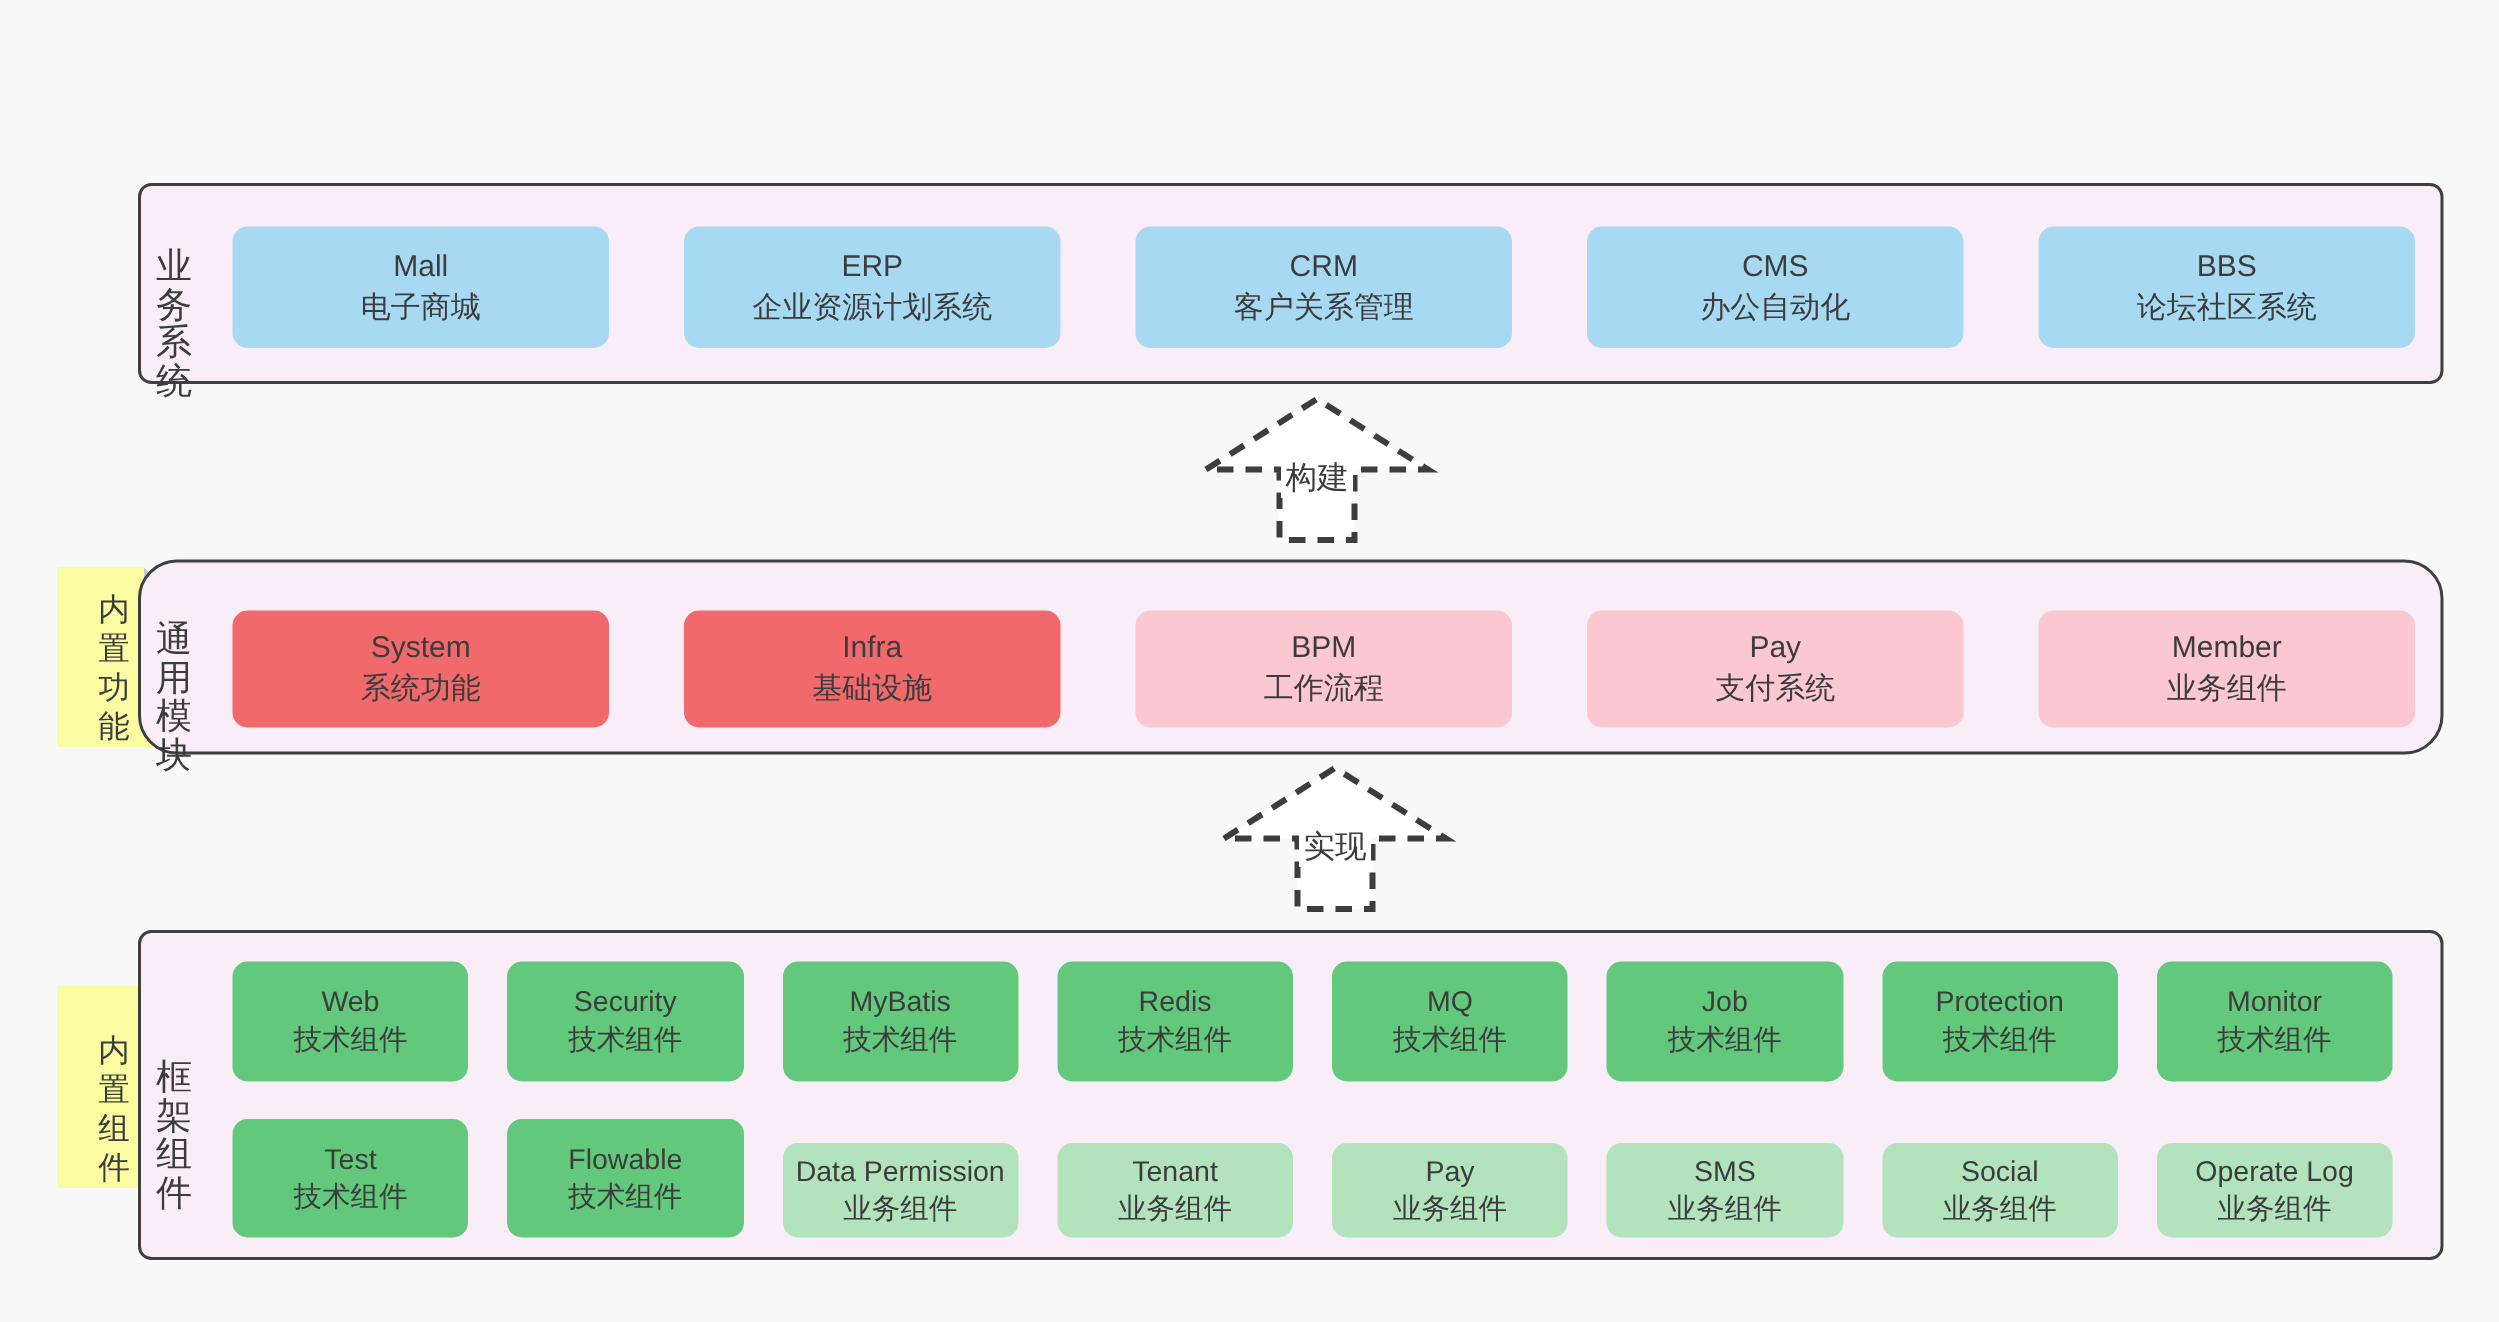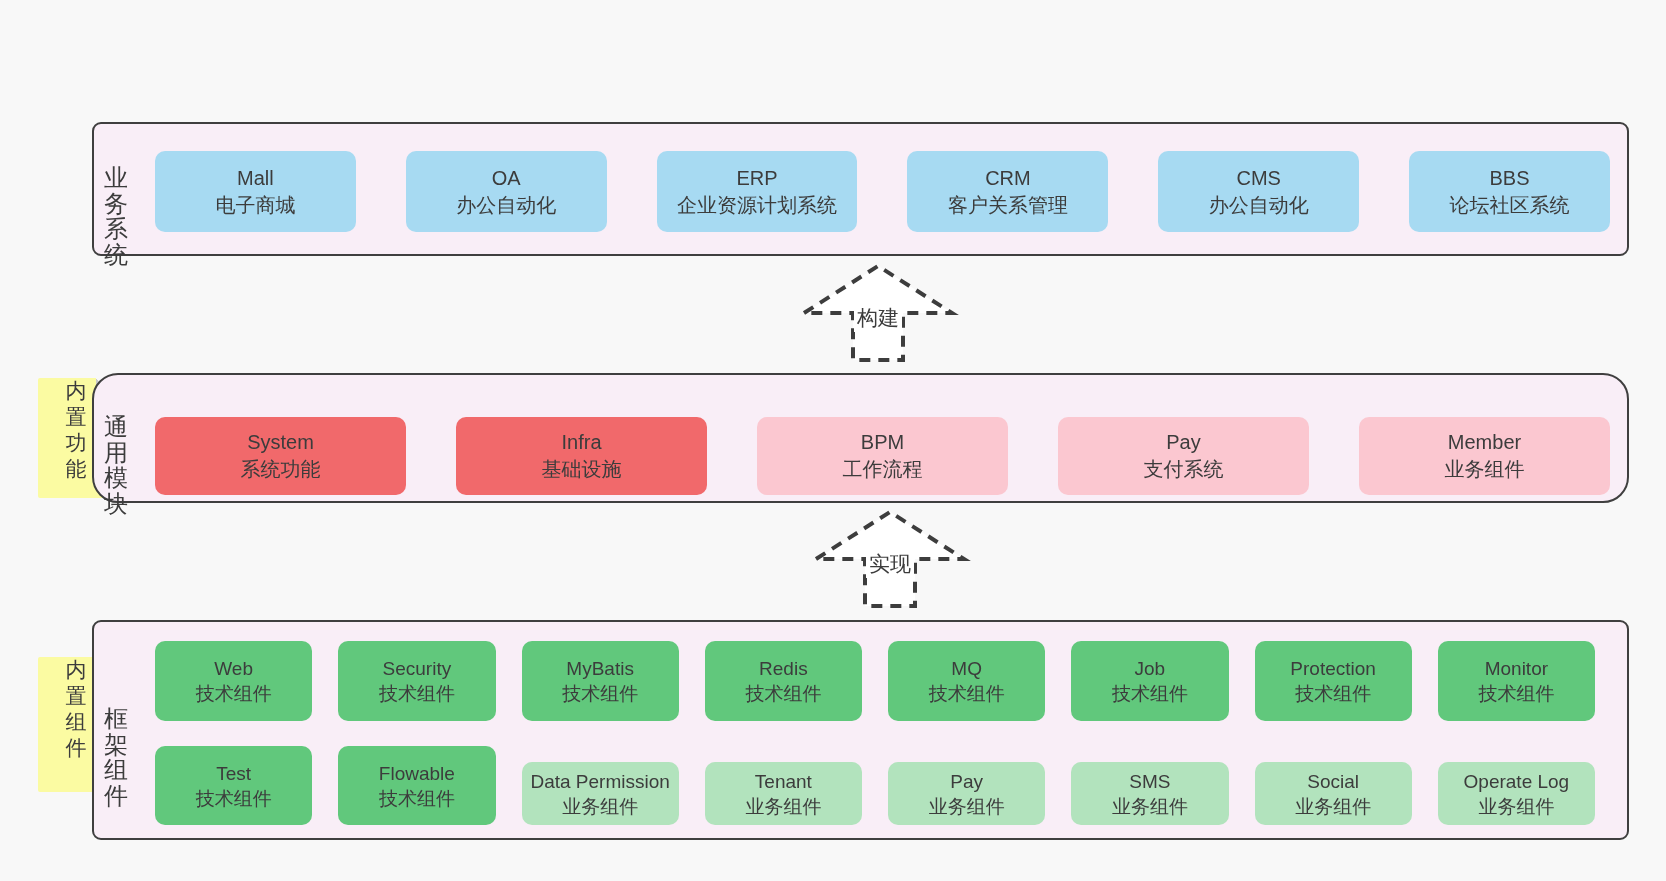--- a/index.html
+++ b/index.html
@@ -31,21 +31,21 @@
     font-size:20px;line-height:27px;padding:2px 4px;
   }
   .boxes.eight .box{font-size:19px;line-height:25px;}
   .box.blue{background:var(--blue);}
   .box.red{background:var(--red);}
   .box.pink{background:var(--pink);}
   .box.green{background:var(--green);}
   .box.lightgreen{background:var(--light-green);margin-top:16px;}
   .sticky{
     position:absolute;left:38px;width:76px;background:var(--sticky-yellow);
-    border-radius:2px;display:flex;align-items:flex-start;justify-content:center;
+    border-radius:2px;display:flex;align-items:flex-end;justify-content:center;
   }
   .sticky .fold{
     position:absolute;top:0;right:0;width:18px;height:18px;
     background:linear-gradient(225deg,var(--page-bg) 0 50%,var(--sticky-fold) 50% 100%);
   }
   .sticky .v-text{
     width:24px;font-size:21px;line-height:26px;text-align:center;word-break:break-all;
   }
   .arrow-svg{position:absolute;overflow:visible;}
   .arrow-shape{
@@ -69,24 +69,20 @@
   <div class="fold"></div>
   <div class="v-text">内置组件</div>
 </div>
 
 <div class="layer" style="top:122px;height:134px;">
   <div class="side-label">业务系统</div>
   <div class="boxes" style="top:27px;height:81px;">
     <div class="box blue">
       <span>Mall</span>
       <span>电子商城</span>
-    </div>
-    <div class="box blue">
-      <span>OA</span>
-      <span>办公自动化</span>
     </div>
     <div class="box blue">
       <span>ERP</span>
       <span>企业资源计划系统</span>
     </div>
     <div class="box blue">
       <span>CRM</span>
       <span>客户关系管理</span>
     </div>
     <div class="box blue">
@@ -101,21 +97,21 @@
 </div>
 
 <svg class="arrow-svg" style="left:800px;top:260px;" width="160" height="105" viewBox="0 0 160 105">
   <polygon class="arrow-shape" points="4,53 78,6 152,53 103,53 103,100 53,100 53,53"></polygon>
   <rect class="arrow-label-bg" x="54" y="44" width="48" height="28"></rect>
   <text class="arrow-label" x="78" y="65">构建</text>
 </svg>
 
 <div class="layer" style="top:373px;height:130px;border-radius:26px;">
   <div class="side-label">通用模块</div>
-  <div class="boxes" style="top:42px;height:78px;">
+  <div class="boxes" style="top:32px;height:78px;">
     <div class="box red">
       <span>System</span>
       <span>系统功能</span>
     </div>
     <div class="box red">
       <span>Infra</span>
       <span>基础设施</span>
     </div>
     <div class="box pink">
       <span>BPM</span>

